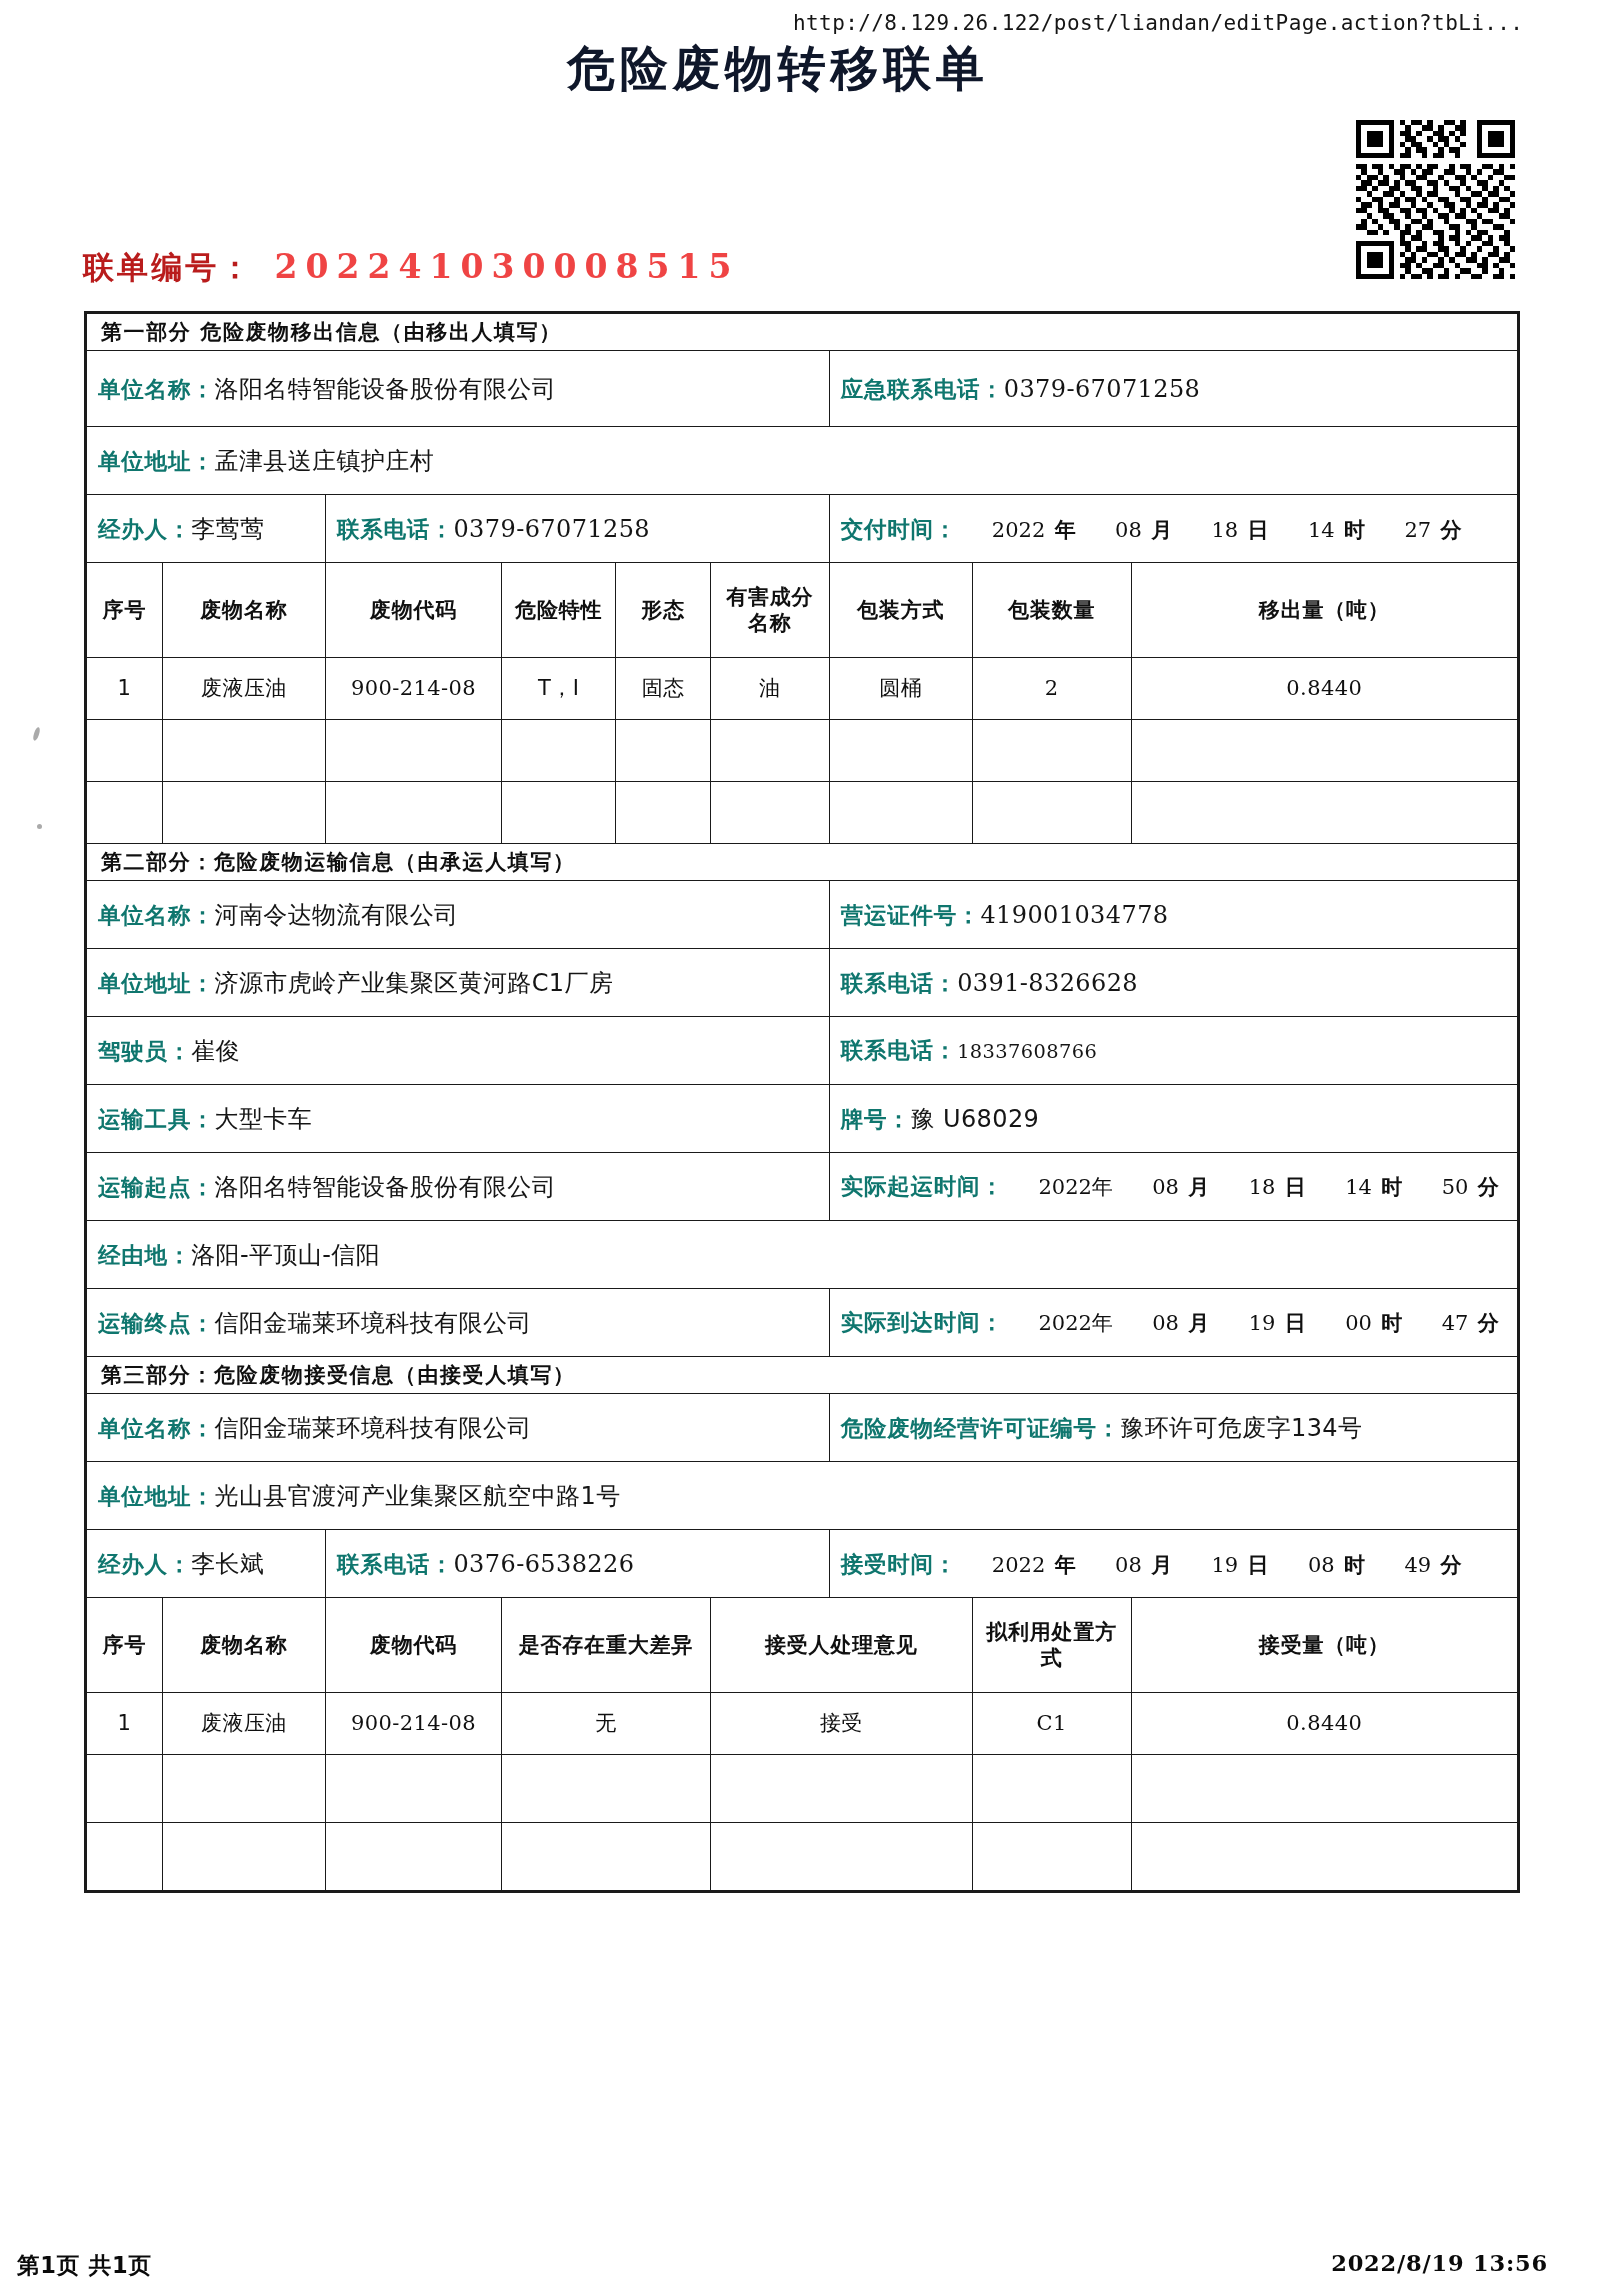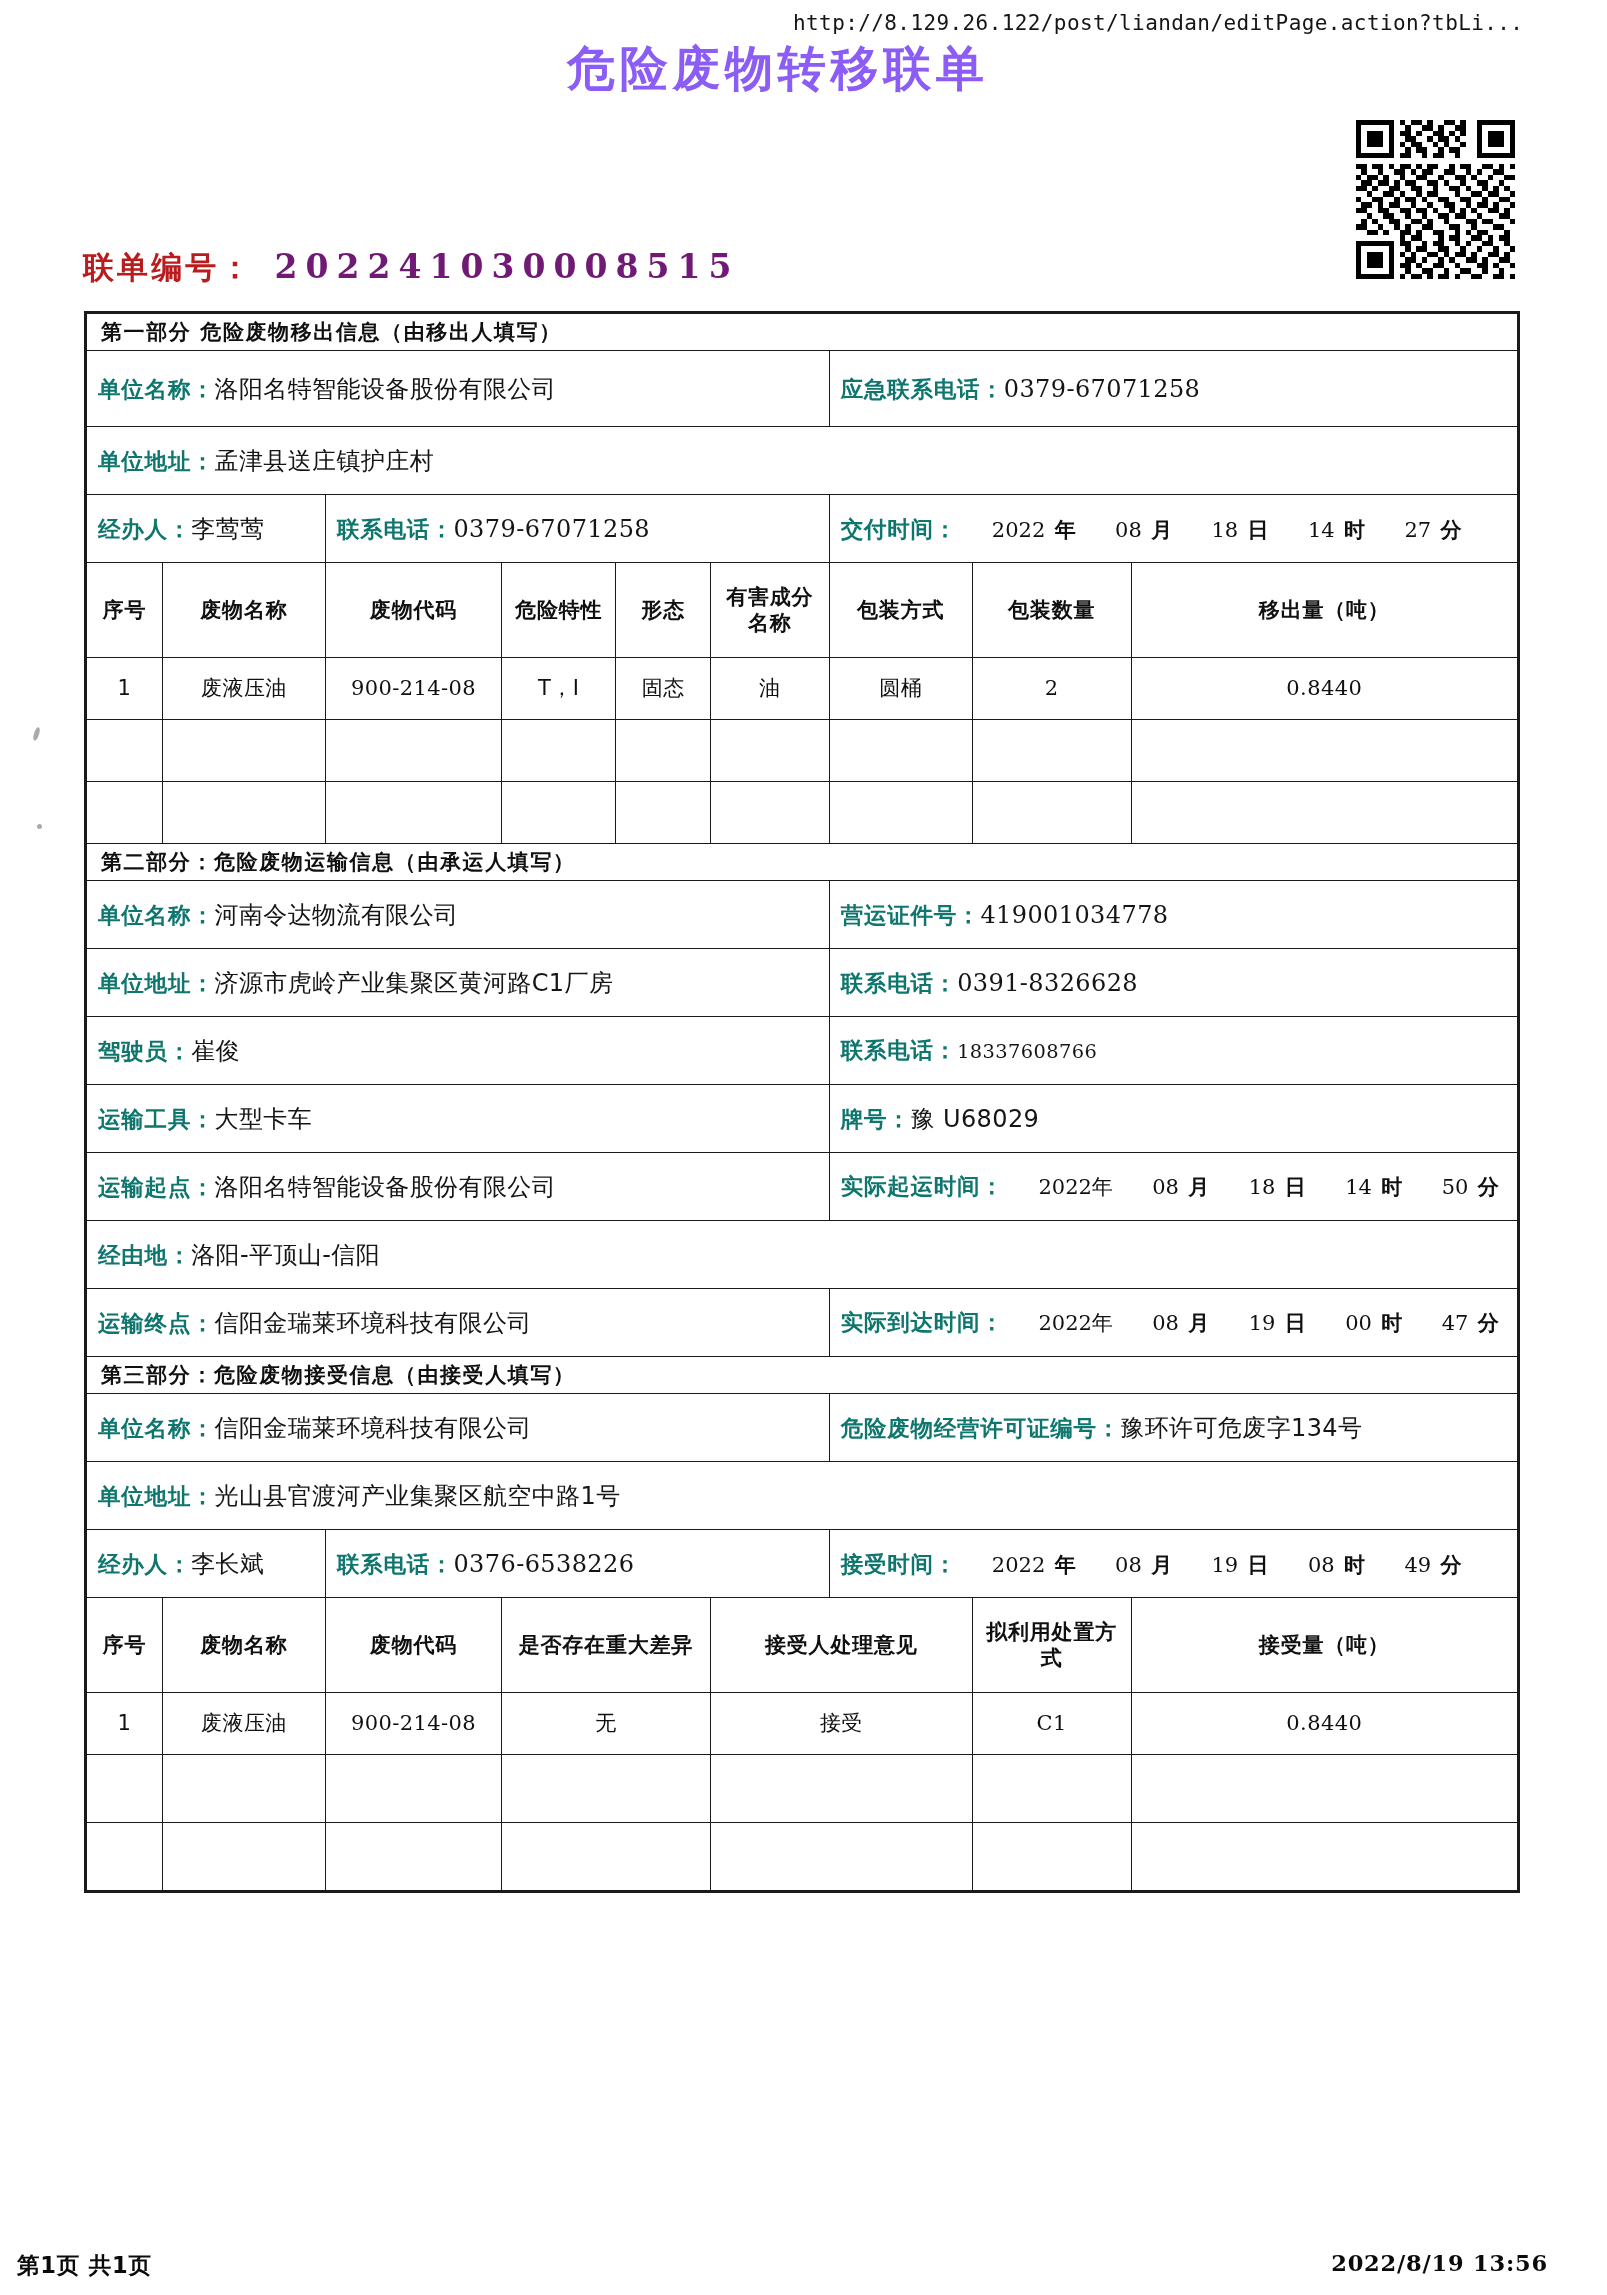--- a/index.html
+++ b/index.html
@@ -26,21 +26,21 @@
     color:#151515;
     white-space:nowrap;
   }
   .doc-title{
     position:absolute;
     left:567px; top:37px;
     font-family:"DejaVu Sans","Liberation Sans",sans-serif;
     font-weight:bold;
     font-size:48px;
     letter-spacing:4.7px;
-    color:#8b5cf6;
+    color:#0f172a;
     white-space:nowrap;
   }
   .qr-wrap{
     position:absolute;
     left:1356px; top:120px;
     width:159px; height:159px;
   }
   .qr-wrap svg{display:block;width:159px;height:159px;}
 
   
@@ -52,21 +52,21 @@
   }
   .manifest-label{
     font-size:31px; font-weight:bold;
     letter-spacing:3.1px;
     color:#b91c1c;
   }
   .manifest-digits{
     margin-left:17px;
     font-family:"DejaVu Serif","Liberation Serif",serif;
     font-size:33px; font-weight:bold;
-    color:#701a75;
+    color:#ef4444;
     letter-spacing:0;
   }
   .manifest-digits span{display:inline-block;width:31px;text-align:center;}
 
   
   .sheet{
     position:absolute;
     left:84px; top:311px;
     width:1432px;
     border:2.3px solid #1a1a1a;

